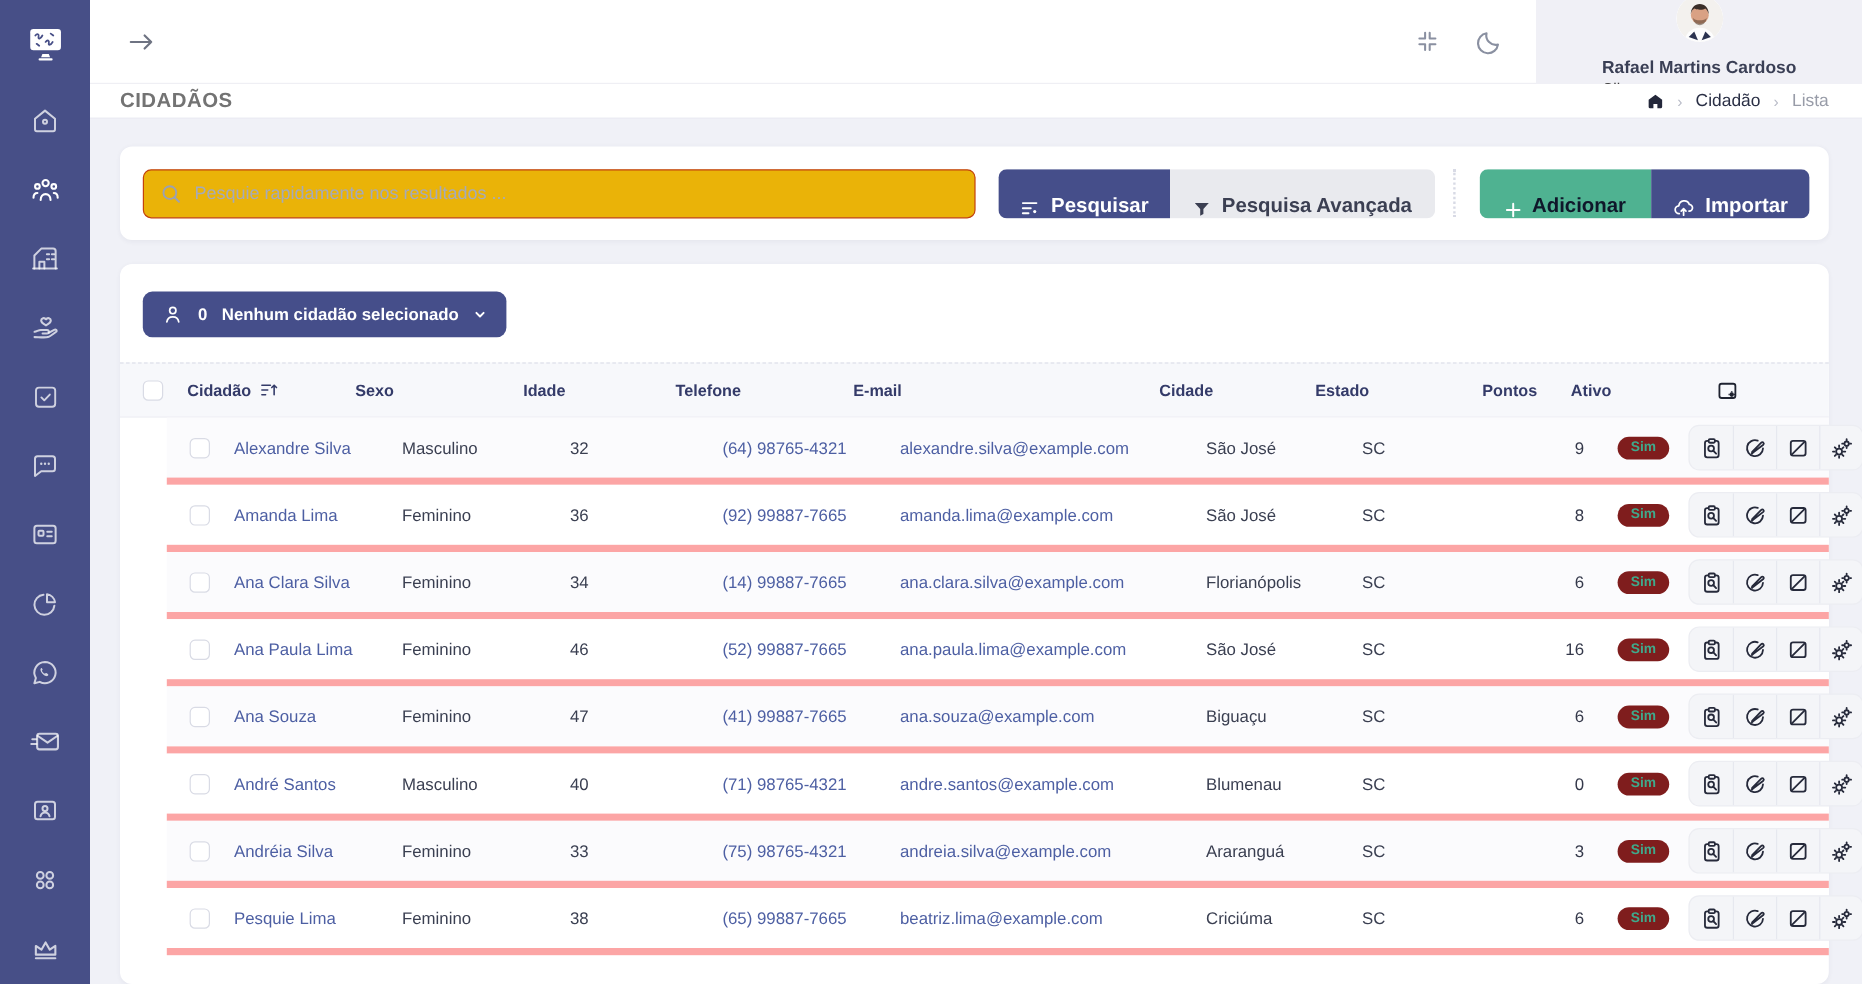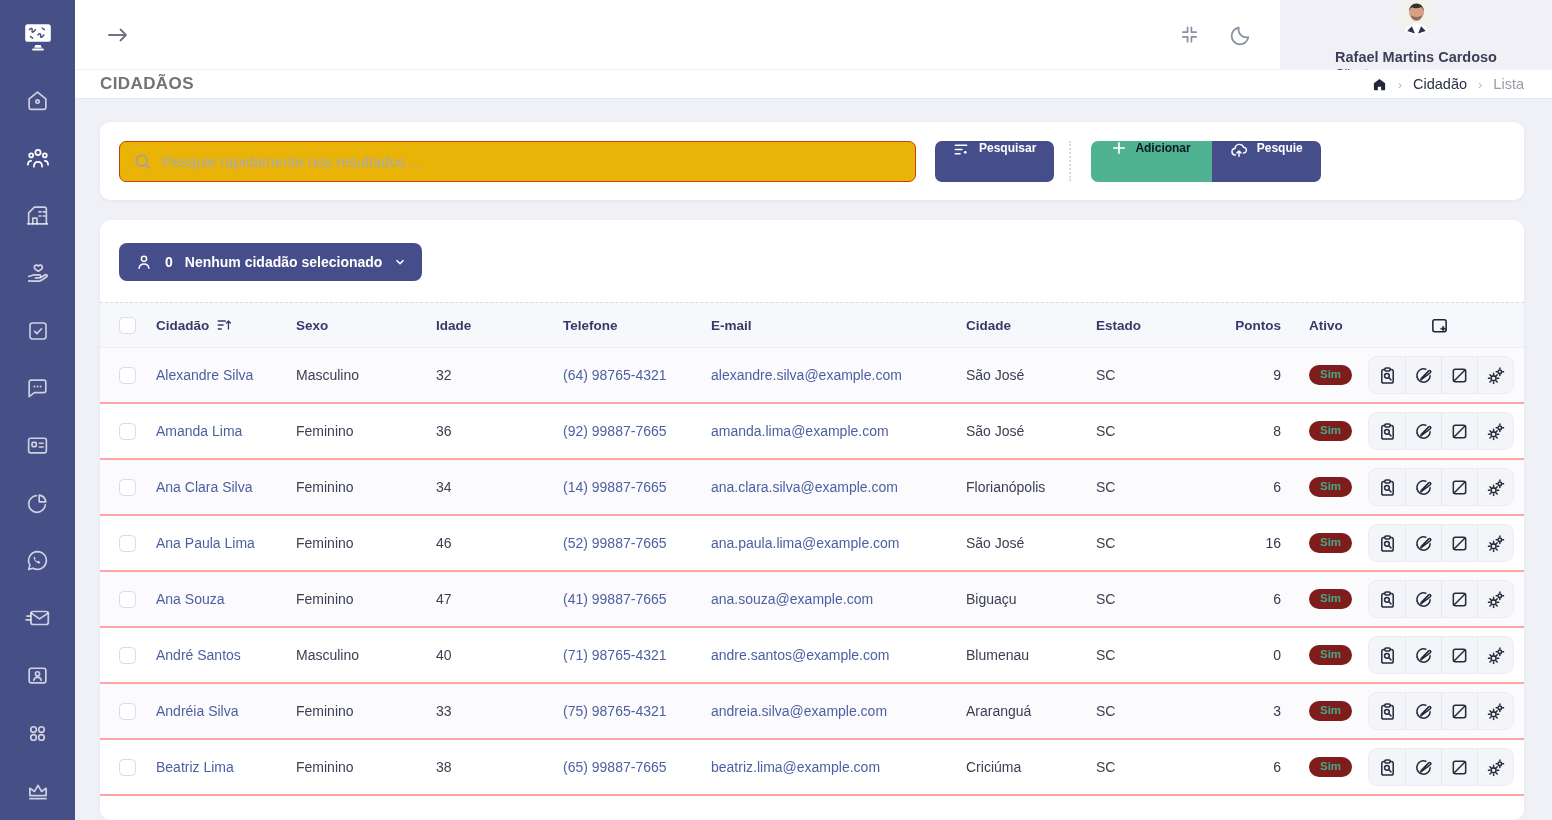--- a/index.html
+++ b/index.html
@@ -38,40 +38,40 @@
   .crumb-home { color:#23273A; display:flex; cursor:pointer; }
 
   .content { flex:1; padding:23px 28px 0 25px; background:#F0F1F7; }
   .card { background:#fff; border-radius:10px; box-shadow:0 1px 4px rgba(40,45,80,.05); }
 
   
   .search-card { height:78px; display:flex; align-items:center; padding:0 16px 0 19px; }
   .search-box { width:797px; height:41px; border:1px solid #c2410c; border-radius:7px; display:flex; align-items:center; padding:0 13px; gap:10px; background:#eab308; }
   .search-box input { border:none; outline:none; flex:1; font-size:15px; font-family:"Liberation Sans", sans-serif; color:#3A3F51; background:transparent; }
   .search-box input::placeholder { color:#A6AAB8; }
-  .btn { height:41px; border:none; display:inline-flex; align-items:flex-start; justify-content:center; gap:9px; font-size:12px; font-family:"Liberation Sans", sans-serif; cursor:pointer; white-space:nowrap; }
+  .btn { height:41px; border:none; display:inline-flex; align-items:flex-end; justify-content:center; gap:9px; font-size:17px; font-family:"Liberation Sans", sans-serif; cursor:pointer; white-space:nowrap; }
   .btn-group { display:inline-flex; border-radius:7px; overflow:hidden; flex:none; }
   .grp1 { margin-left:19px; }
   .btn-primary { background:#454E8A; color:#fff; font-weight:600; padding:0 18px; }
   .btn-light { background:#E9EAEE; color:#3B3F52; font-weight:600; padding:0 19px; }
   .dotted-divider { width:0; height:40px; border-left:2px dotted #D8DAE5; margin:0 20px 0 15px; }
   .btn-green { background:#4FB291; color:#0f172a; font-weight:600; padding:0 21px; }
 
   
   .table-card { margin-top:20px; padding-bottom:4px; min-height:600px; }
   .bulk-row { padding:23px 19px 21px 19px; }
   .bulk-btn { height:38px; background:#454E8A; color:#fff; border:none; border-radius:8px; display:inline-flex; align-items:center; gap:12px; padding:0 16px; font-size:14px; font-weight:600; font-family:"Liberation Sans", sans-serif; cursor:pointer; }
 
   .grid { display:grid; grid-template-columns:37px 140px 140px 127px 148px 255px 130px 137px 76px 59px 1fr; align-items:center; padding:0 14px 0 19px; }
   .thead { height:46px; background:#F7F8FB; border-top:1px dashed #D8DAE6; border-bottom:1px solid #EEEFF4; }
   .th { font-size:13.5px; font-weight:700; color:#343B69; display:flex; align-items:center; gap:7px; }
   .th.points-h { justify-content:flex-end; padding-right:28px; }
   .th.actions-h { justify-content:center; color:#1F2330; }
 
-  .tr { height:56px; border-bottom:2px solid #fca5a5; background:#fff; }
+  .tr { height:56px; border-bottom:6px solid #fca5a5; background:#fff;margin-left:39px; }
   .tr:nth-child(odd) { background:#FBFBFD; }
   .td { font-size:14px; }
   .td .link { color:#4D5FA3; text-decoration:none; cursor:pointer; }
   .td.points { text-align:right; padding-right:28px; color:#34384A; }
   .cb { appearance:none; -webkit-appearance:none; width:17px; height:17px; border:1.5px solid #D9DBE5; border-radius:4.5px; background:#fff; cursor:pointer; display:block; }
   .badge { display:inline-block; background:#7f1d1d; color:#3FA98B; font-size:11.5px; font-weight:700; padding:4px 11px; border-radius:11px; line-height:1; }
   .td.actions { display:flex; justify-content:flex-end; }
   .action-group { display:inline-flex; background:#F4F5F8; border:1px solid #ECEDF2; border-radius:9px; overflow:hidden; }
   .action-btn { width:36px; height:36px; display:flex; align-items:center; justify-content:center; background:transparent; border:none; border-left:1px solid #E6E8EF; cursor:pointer; color:#262A3B; padding:0; }
   .action-btn:first-child { border-left:none; }
@@ -263,35 +263,41 @@
         <input type="text" value="" placeholder="Pesquie rapidamente nos resultados ..." style="">
       </div>
       <div class="btn-group grp1">
         <button class="btn btn-primary">
           <svg width="17" height="17" viewBox="0 0 18 18" fill="none" stroke="#fff" stroke-width="1.7" stroke-linecap="round">
               <path d="M2.5 4.5h12M2.5 9h7M2.5 13.5h5"></path>
               <circle cx="13" cy="12" r="1.4" fill="#fff" stroke="none"></circle>
             </svg>
           <span>Pesquisar</span>
         </button>
+        <button class="btn btn-light">
+          <svg width="15" height="15" viewBox="0 0 18 18">
+              <path d="M2 2.5h14l-5.4 6.2v4.8l-3.2 1.9V8.7z" fill="#3B3F52"></path>
+            </svg>
+          <span>Pesquisa Avançada</span>
+        </button>
       </div>
       <div class="dotted-divider"></div>
       <div class="btn-group">
         <button class="btn btn-green">
           <svg width="14" height="14" viewBox="0 0 16 16" fill="none" stroke="#fff" stroke-width="1.9" stroke-linecap="round">
               <path d="M8 2v12M2 8h12"></path>
             </svg>
           <span>Adicionar</span>
         </button>
         <button class="btn btn-primary">
           <svg width="18" height="18" viewBox="0 0 20 20" fill="none" stroke="#fff" stroke-width="1.6" stroke-linecap="round" stroke-linejoin="round">
               <path d="M6 15.5a3.6 3.6 0 0 1-.4-7.2 5 5 0 0 1 9.7-1.2 3.1 3.1 0 0 1-.3 6.2"></path>
               <path d="M10 17v-6M7.8 13.2L10 11l2.2 2.2"></path>
             </svg>
-          <span>Pesquie</span>
+          <span>Importar</span>
         </button>
       </div>
     </section>
 
     <section class="card table-card">
       <div class="bulk-row">
         <button class="bulk-btn">
           <svg width="18" height="18" viewBox="0 0 20 20" fill="none" stroke="#fff" stroke-width="1.6" stroke-linecap="round" stroke-linejoin="round">
               <circle cx="10" cy="6.5" r="2.9"></circle>
               <path d="M4.5 17c.5-3.2 2.7-4.7 5.5-4.7s5 1.5 5.5 4.7"></path>
@@ -661,21 +667,21 @@
                   </svg>
         </button>
       </div>
     </div>
   </div>
 
   <div class="grid tr">
     <div class="td">
               <input type="checkbox" class="cb" style="">
             </div>
-    <div class="td"><a class="link">Beatriz Lima</a></div>
+    <div class="td"><a class="link">Pesquie Lima</a></div>
     <div class="td">Feminino</div>
     <div class="td">38</div>
     <div class="td"><a class="link">(65) 99887-7665</a></div>
     <div class="td"><a class="link">beatriz.lima@example.com</a></div>
     <div class="td">Criciúma</div>
     <div class="td">SC</div>
     <div class="td points">6</div>
     <div class="td"><span class="badge">Sim</span></div>
     <div class="td actions">
       <div class="action-group">

